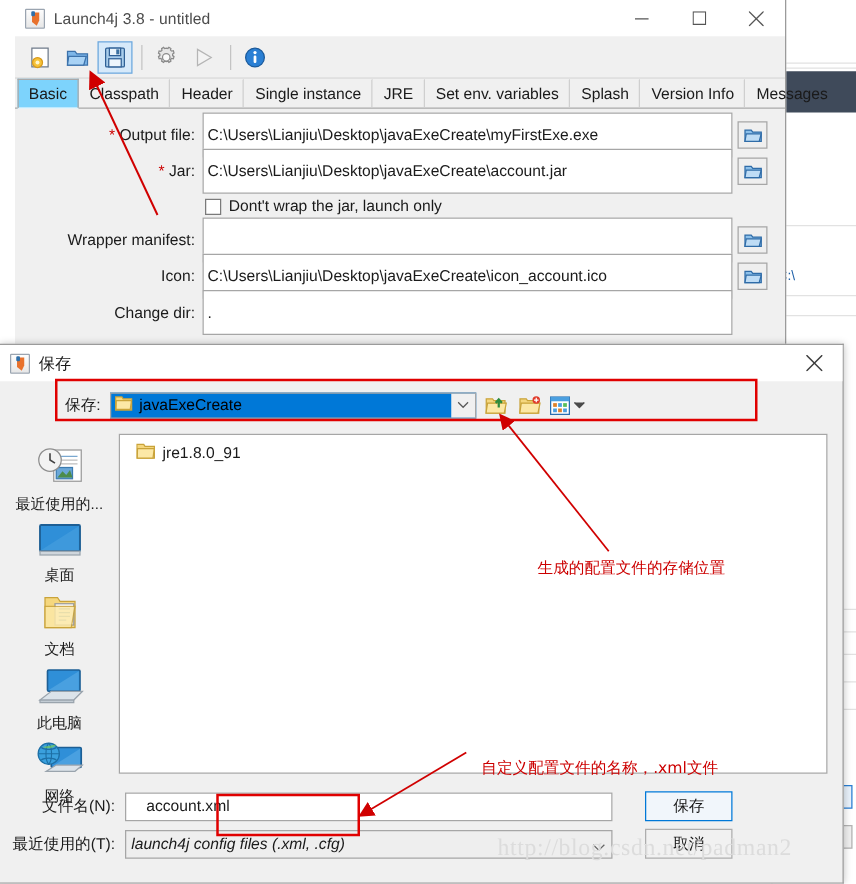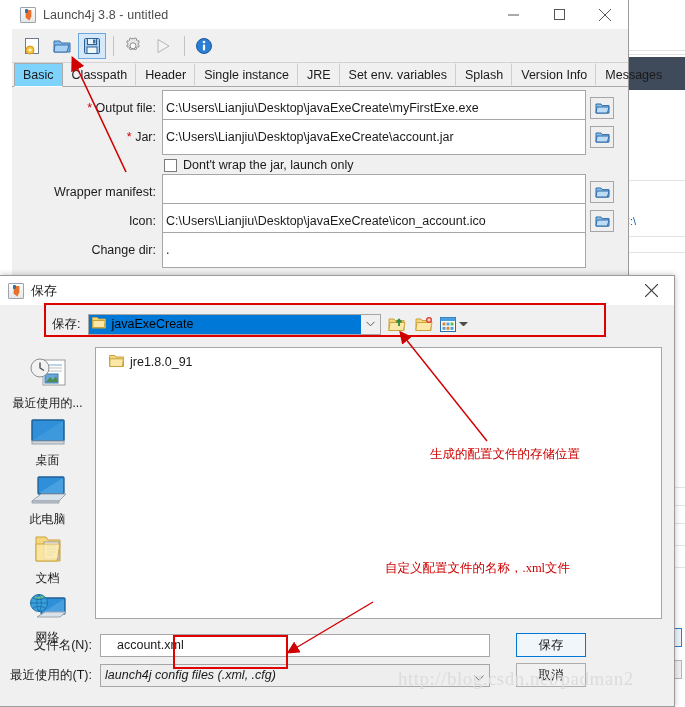--- a/index.html
+++ b/index.html
@@ -470,43 +470,43 @@
               <rect x="2" y="2" width="32" height="21" rx="1" fill="#2f8fd8" stroke="#1d5f95" stroke-width="1.5"></rect>
               <path d="M3 22 L33 3 L33 22 Z" fill="#4aa3e0" opacity=".55"></path>
               <rect x="2" y="23" width="32" height="3" fill="#cfd6dc" stroke="#9aa4ad"></rect>
             </svg>
           </span>
           <span class="sd-side-label">桌面</span>
         </div>
 
         <div class="sd-side-item">
           <span>
-            <svg width="38" height="30" viewBox="0 0 38 30">
-              <rect x="9" y="2" width="26" height="17" rx="1" fill="#2f8fd8" stroke="#1d5f95" stroke-width="1.3"></rect>
-              <path d="M10 18 L34 3 L34 18 Z" fill="#63b1e8" opacity=".5"></path>
-              <path d="M3 26 L12 19 L37 19 L30 26 Z" fill="#dbe3ea" stroke="#9aa4ad"></path>
-              <path d="M3 26 L30 26 L30 28 L3 28 Z" fill="#c3ccd4" stroke="#9aa4ad"></path>
-            </svg>
-          </span>
-          <span class="sd-side-label">此电脑</span>
-        </div>
-
-        <div class="sd-side-item">
-          <span>
             <svg width="34" height="30" viewBox="0 0 34 30">
               <path d="M5 3h10l2 3h12v21H5z" fill="#f5d77e" stroke="#c9a33a"></path>
               <rect x="13" y="8" width="15" height="17" fill="#fff" stroke="#9a9a9a"></rect>
               <line x1="16" y1="12" x2="25" y2="12" stroke="#7aa8d0"></line>
               <line x1="16" y1="15" x2="25" y2="15" stroke="#7aa8d0"></line>
               <line x1="16" y1="18" x2="25" y2="18" stroke="#7aa8d0"></line>
               <line x1="16" y1="21" x2="22" y2="21" stroke="#7aa8d0"></line>
               <path d="M5 10h24l-3 17H5z" fill="#fce8a6" stroke="#c9a33a" opacity=".85"></path>
             </svg>
           </span>
           <span class="sd-side-label">文档</span>
+        </div>
+
+        <div class="sd-side-item">
+          <span>
+            <svg width="38" height="30" viewBox="0 0 38 30">
+              <rect x="9" y="2" width="26" height="17" rx="1" fill="#2f8fd8" stroke="#1d5f95" stroke-width="1.3"></rect>
+              <path d="M10 18 L34 3 L34 18 Z" fill="#63b1e8" opacity=".5"></path>
+              <path d="M3 26 L12 19 L37 19 L30 26 Z" fill="#dbe3ea" stroke="#9aa4ad"></path>
+              <path d="M3 26 L30 26 L30 28 L3 28 Z" fill="#c3ccd4" stroke="#9aa4ad"></path>
+            </svg>
+          </span>
+          <span class="sd-side-label">此电脑</span>
         </div>
 
         <div class="sd-side-item">
           <span>
             <svg width="38" height="30" viewBox="0 0 38 30">
               <rect x="12" y="5" width="24" height="16" rx="1" fill="#2f8fd8" stroke="#1d5f95" stroke-width="1.3"></rect>
               <path d="M13 20 L35 6 L35 20 Z" fill="#63b1e8" opacity=".5"></path>
               <path d="M8 24 L16 19 L37 19 L31 24 Z" fill="#dbe3ea" stroke="#9aa4ad"></path>
               <circle cx="10" cy="10" r="8.5" fill="#3aa0dd" stroke="#1d6fa5"></circle>
               <path d="M1.5 10h17 M10 1.5c3 3.5 3 13.5 0 17 M10 1.5c-3 3.5-3 13.5 0 17" fill="none" stroke="#1d6fa5" stroke-width=".9"></path>
@@ -569,15 +569,15 @@
     <rect x="45" y="304" width="560" height="32" fill="none" stroke="#e00000" stroke-width="2"></rect>
 
     <line x1="487" y1="441" x2="401" y2="333" stroke="#d00000" stroke-width="1.4" marker-end="url(#ah)"></line>
 
     <rect x="174" y="636" width="113" height="32" fill="none" stroke="#e00000" stroke-width="2"></rect>
 
     <line x1="373" y1="602" x2="289" y2="652" stroke="#d00000" stroke-width="1.4" marker-end="url(#ah)"></line>
   </svg>
 
   <div class="anno-text" style="left:430px; top:446px;">生成的配置文件的存储位置</div>
-  <div class="anno-text" style="left:385px; top:560px;font-family:Liberation Serif, serif;">自定义配置文件的名称，.xml文件</div>
+  <div class="anno-text" style="left:385px; top:606px;">自定义配置文件的名称，.xml文件</div>
 
 </div>
 
 </body></html>

